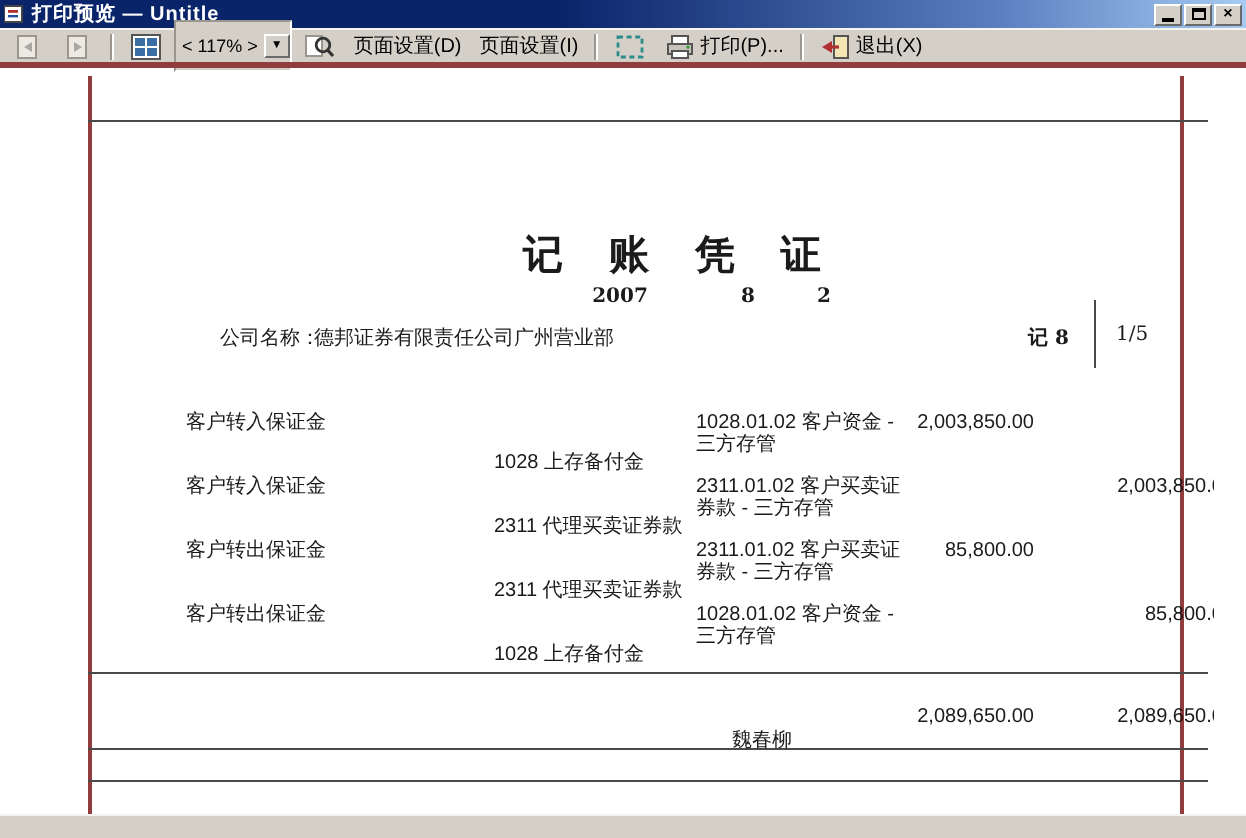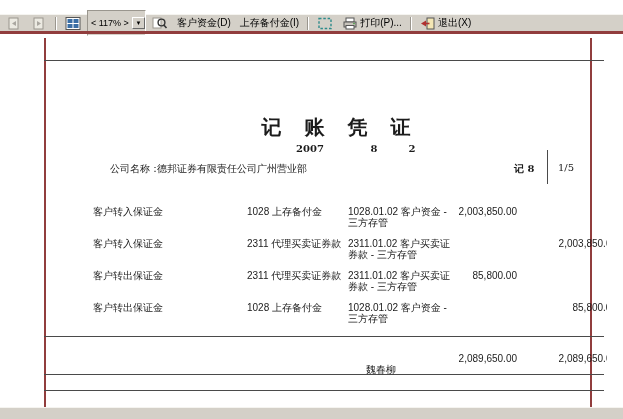--- a/index.html
+++ b/index.html
@@ -56,21 +56,21 @@
   .page-edge-v { width:2px; background:#913d3d; top:0; height:373px; }
   .hline { height:1px; background:#4a4a4a; left:44px; width:560px; }
   .vline { width:1px; background:#4a4a4a; }
   .serif { font-family:"DejaVu Serif","Liberation Serif",serif; color:#1b1b1b; }
   .v-title { left:230px; top:76px; width:220px; text-align:center; font-size:20px; font-weight:bold; letter-spacing:8px; white-space:nowrap; }
   .v-date { font-size:10px; text-align:center; top:105px;font-weight:bold; }
   .v-line { font-size:10px; top:124px; white-space:nowrap; }
   .vrow { position:absolute; left:0; width:623px; height:24px; }
   .cell { position:absolute; font-size:10px; line-height:11px; color:#1b1b1b; font-family:Liberation Sans, sans-serif; }
   .c-sum { left:93px;  width:150px; }
-  .c-acc { left:247px; width:100px; }
+  .c-acc { left:247px; width:100px;margin-top:20px; }
   .c-det { left:348px; width:128px; }
   .c-deb { left:419px; width:98px; text-align:right; }
   .c-cre { left:519px; width:98px; text-align:right; }
   
   .scrollbar { position:absolute; left:607px; top:0; width:16px; height:373px; background:#ece9e0; }
   .sb-btn {
     position:absolute; left:0; width:15px; height:15px; background:#d4d0c8;
     border:1px solid; border-color:#fff #6a6a6a #6a6a6a #fff;
     display:flex; align-items:center; justify-content:center;
     font-size:6px; color:#000;
@@ -80,20 +80,39 @@
     border:1px solid; border-color:#fff #6a6a6a #6a6a6a #fff;
   }
   
   .bottom-strip { position:absolute; left:0; top:407px; width:623px; height:12px; background:#d4d0c8; border-top:1px solid #f5f4f0; }
 </style>
 </head>
 <body>
 
 <div id="window">
 
+  <div class="titlebar">
+    <svg class="title-icon" viewBox="0 0 11 11">
+      <rect x="0" y="1" width="9" height="8" fill="#fdfdfd" stroke="#444" stroke-width="1"></rect>
+      <rect x="2" y="3" width="5" height="1.4" fill="#b03030"></rect>
+      <rect x="2" y="5.5" width="5" height="1.2" fill="#2a4fa0"></rect>
+    </svg>
+    <span class="title-text">打印预览 — Untitle</span>
+    <span class="win-btns">
+      <span class="win-btn">
+          <span class="glyph-min"></span>
+        </span>
+      <span class="win-btn">
+          <span class="glyph-restore"></span>
+        </span>
+      <span class="win-btn">
+          <span>×</span>
+        </span>
+    </span>
+  </div>
 
   <div class="toolbar">
     <span class="tb-btn">
       <svg class="icon16" viewBox="0 0 16 13">
         <rect x="3" y="1" width="9" height="11" fill="#eceae2" stroke="#9a968e"></rect>
         <path d="M10 4 L6 6.5 L10 9 Z" fill="#aaa7a0"></path>
       </svg>
     </span>
     <span class="tb-btn">
       <svg class="icon16" viewBox="0 0 16 13">
@@ -118,24 +137,24 @@
         </span>
     </span>
     <span class="tb-btn">
       <svg class="icon16" viewBox="0 0 16 13">
         <rect x="1" y="1" width="8" height="10" fill="#fff" stroke="#9a968e"></rect>
         <circle cx="9.5" cy="5.5" r="3.4" fill="none" stroke="#333" stroke-width="1.4"></circle>
         <line x1="11.8" y1="8" x2="14.5" y2="11" stroke="#333" stroke-width="1.6"></line>
       </svg>
     </span>
     <span class="tb-btn">
-      <span>客户资金(D)</span>
-    </span>
-    <span class="tb-btn">
-      <span>上存备付金(I)</span>
+      <span>页面设置(D)</span>
+    </span>
+    <span class="tb-btn">
+      <span>页面设置(I)</span>
     </span>
     <span class="tb-sep"></span>
     <span class="tb-btn">
       <svg class="icon16" viewBox="0 0 16 13">
         <rect x="2" y="1.5" width="12" height="10" fill="none" stroke="#2e8b8b" stroke-width="1.4" stroke-dasharray="2.5 1.8"></rect>
       </svg>
     </span>
     <span class="tb-btn">
       <svg class="icon16" viewBox="0 0 16 13">
         <rect x="4" y="1" width="8" height="4" fill="#fff" stroke="#555"></rect>

